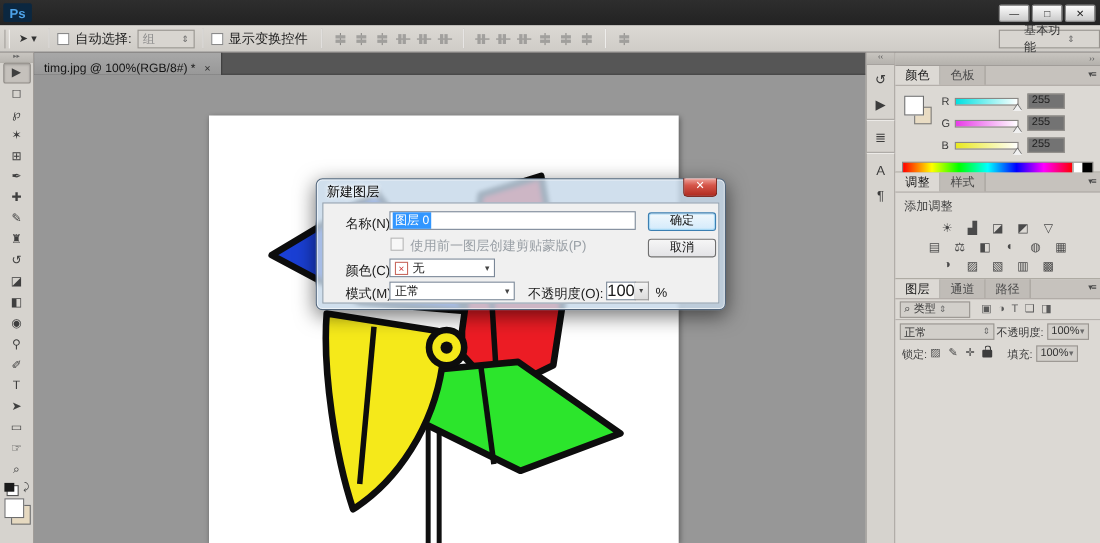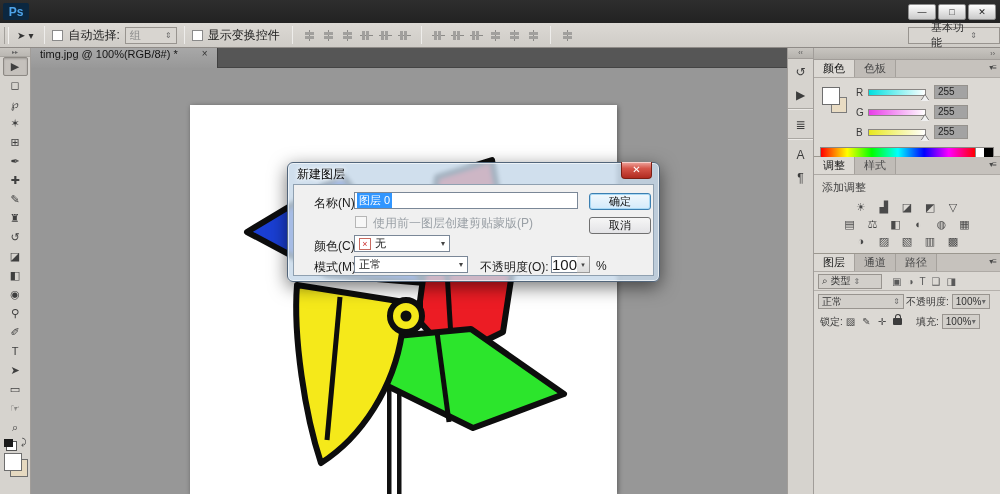--- a/index.html
+++ b/index.html
@@ -36,21 +36,21 @@
   .tool { width:25px; height:19px; display:flex; align-items:center; justify-content:center; color:#3f3f3f; font-size:11px; line-height:1; }
   .tool.active { background:#c5c1bc; border:1px solid #8d8984; border-radius:2px; box-shadow:inset 0 1px 2px rgba(0,0,0,.18); }
   .swatch-area { position:relative; width:25px; height:40px; margin-top:2px; }
   .mini-default { position:absolute; left:1px; top:0; width:9px; height:8px; background:#1a1a1a; box-shadow:3px 3px 0 #fff,3px 3px 0 1px #555; }
   .swap-arrow { position:absolute; right:1px; top:-2px; color:#444; font-size:9px; }
   .fg-swatch { position:absolute; left:1px; top:14px; width:18px; height:18px; background:#fff; border:1px solid #6e6e6e; box-shadow:inset 0 0 0 1px #fff, 6px 6px 0 -1px #e6d9c0, 6px 6px 0 0 #6e6e6e; }
 
   
   .docarea { position:absolute; left:31px; top:48px; width:756px; height:446px; background:#979797; }
   .tabstrip { position:absolute; left:0; top:0; width:100%; height:20px; background:#565656; border-bottom:1px solid #444; display:flex; }
-  .doctab { height:20px; background:linear-gradient(#a8a8a8,#989898); color:#141414; font-size:11px; display:flex; align-items:flex-start; padding:0 9px; gap:24px; border-right:1px solid #3f3f3f; }
+  .doctab { height:20px; background:linear-gradient(#a8a8a8,#989898); color:#141414; font-size:11px; display:flex; align-items:flex-end; padding:0 9px; gap:8px; border-right:1px solid #3f3f3f; }
   .doctab .x { color:#333; font-size:10px; }
   .canvas { position:absolute; left:159px; top:57px; width:427px; height:389px; background:#fff; box-shadow:1px 1px 5px rgba(0,0,0,.4); }
   .canvas svg { display:block; }
 
   
   .dockstrip { position:absolute; left:787px; top:48px; width:27px; height:446px; background:#d6d3ce; border-left:1px solid #a19d99; border-right:1px solid #a19d99; display:flex; flex-direction:column; align-items:center; }
   .ds-head { width:100%; height:11px; background:linear-gradient(#c8c5c0,#b5b2ad); border-bottom:1px solid #a19d99; color:#555; font-size:7px; text-align:center; line-height:10px; }
   .ds-icon { width:22px; height:20px; margin-top:3px; display:flex; align-items:center; justify-content:center; color:#3c3c3c; font-size:12px; }
   .ds-sep { width:100%; height:1px; background:#aaa7a2; box-shadow:0 1px 0 #eceae7; margin:3px 0; }
 
@@ -66,21 +66,21 @@
   
   .color-content { display:flex; padding:7px 5px 0 6px; }
   .cswatches { position:relative; width:36px; height:42px; flex:none; }
   .cs-back { position:absolute; left:11px; top:12px; width:16px; height:16px; background:#e9dcc3; border:1px solid #7b7b7b; }
   .cs-front { position:absolute; left:2px; top:2px; width:18px; height:18px; background:#fff; border:1px solid #6e6e6e; box-shadow:inset 0 0 0 1px #fff; }
   .sliders { flex:1; }
   .srow { display:flex; align-items:center; margin-bottom:6px; }
   .srow .ch { width:12px; font-size:10px; color:#3a3a3a; }
   .sbar { position:relative; width:58px; height:7px; border:1px solid #8a8784; flex:none; }
   .sbar .mark { position:absolute; right:-4px; bottom:-6px; width:0; height:0; border-left:4px solid transparent; border-right:4px solid transparent; border-bottom:6px solid #f0f0f0; filter:drop-shadow(0 -1px 0 #555); }
-  .sval { width:34px; height:14px; background:#a3a3a3; border:1px solid #96938e; font-size:10px; color:#222; line-height:12px; padding-left:3px; margin-left:8px; }
+  .sval { width:34px; height:14px; background:#737373; border:1px solid #96938e; font-size:10px; color:#222; line-height:12px; padding-left:3px; margin-left:8px; }
   .sbar.r { background:linear-gradient(to right,#00e0e0,#ffffff); }
   .sbar.g { background:linear-gradient(to right,#e83ce8,#ffffff); }
   .sbar.b { background:linear-gradient(to right,#e8e81e,#ffffff); }
   .spectrum-row { display:flex; margin:2px 6px 0 6px; height:11px; border:1px solid #8a8784; }
   .spectrum { flex:1; background:linear-gradient(to right,#ff0000,#ffff00 17%,#00ff00 33%,#00ffff 50%,#0000ff 67%,#ff00ff 83%,#ff0000); }
   .spec-w { width:9px; background:#fff; border-left:1px solid #8a8784; }
   .spec-b { width:9px; background:#000; }
 
   
   .adj-hint { font-size:11px; color:#3f3f3f; padding:5px 0 2px 8px; }

